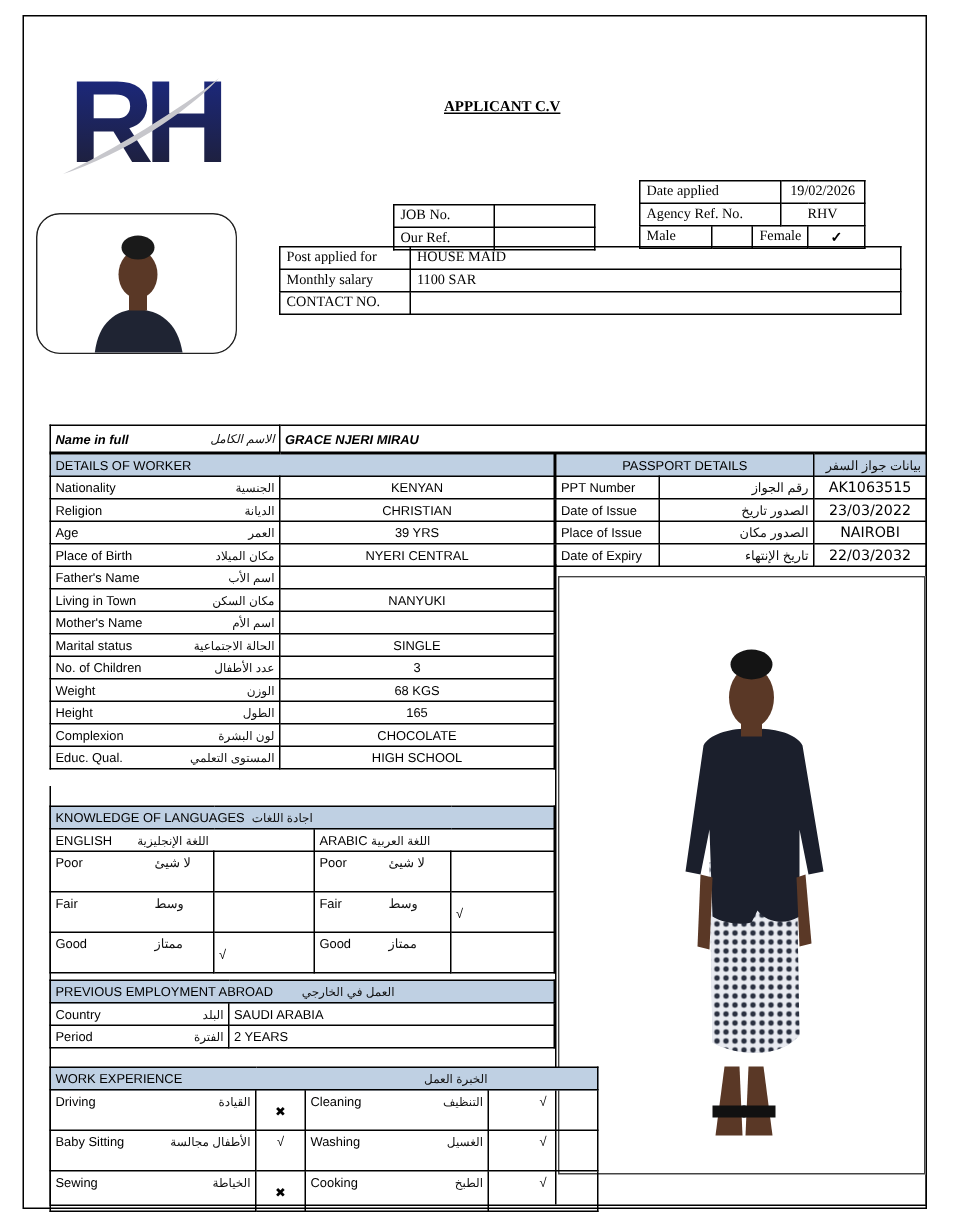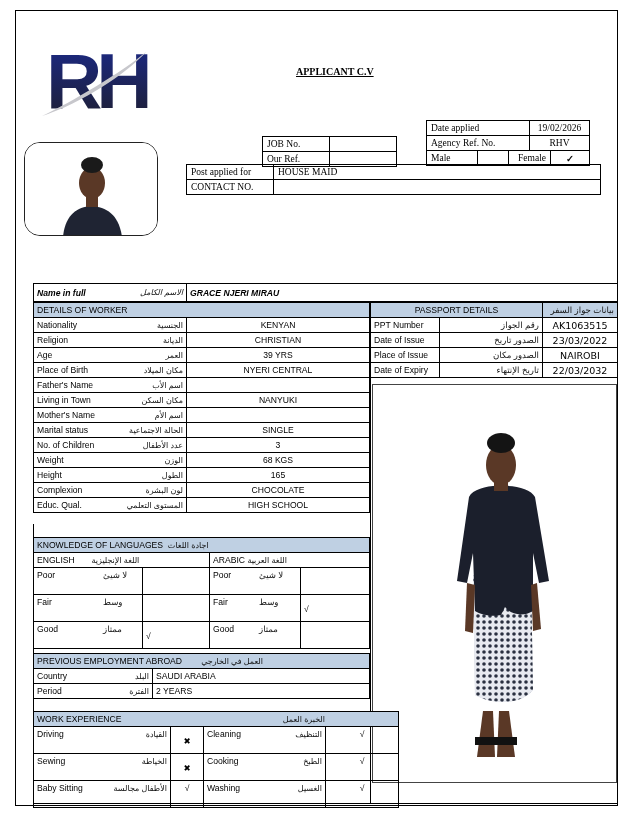--- a/index.html
+++ b/index.html
@@ -58,21 +58,21 @@
     <td style="width:58px;">JOB No.</td>
     <td></td>
   </tr>
   <tr>
     <td>Our Ref.</td>
     <td></td>
   </tr>
 </tbody>
   </table>
 
-<table class="abs t" style="left:426px;top:120px;width:164px;">
+<table class="abs t" style="left:426px;top:120px;width:151px;">
   <tbody>
       <tr>
     <td colspan="3">Date applied</td>
     <td colspan="2" class="c">19/02/2026</td>
   </tr>
   <tr>
     <td colspan="3">Agency Ref. No.</td>
     <td colspan="2" class="c">RHV</td>
   </tr>
   <tr>
@@ -82,20 +82,24 @@
     <td class="c" style="width:30px;font-weight:bold;">✓</td>
   </tr>
 </tbody>
   </table>
 
 <table class="abs t" style="left:186px;top:164px;width:415px;">
   <tbody>
       <tr>
     <td style="width:78px;">Post applied for</td>
     <td>HOUSE MAID</td>
+  </tr>
+  <tr>
+    <td>Monthly salary</td>
+    <td>1100 SAR</td>
   </tr>
   <tr>
     <td>CONTACT NO.</td>
     <td></td>
   </tr>
 </tbody>
   </table>
 
 <table class="abs main" style="left:33px;top:283px;width:585px;font-style:italic;">
   <tbody>
@@ -388,45 +392,45 @@
           <div class="lab">
             <span>Cleaning</span>
             <span class="ar">التنظيف</span>
           </div>
         </td>
     <td class="c">√</td>
   </tr>
   <tr class="work">
     <td>
           <div class="lab">
+            <span>Baby Sitting</span>
+            <span class="ar">الأطفال مجالسة</span>
+          </div>
+        </td>
+    <td class="c">√</td>
+    <td>
+          <div class="lab">
+            <span>Washing</span>
+            <span class="ar">الغسيل</span>
+          </div>
+        </td>
+    <td class="c">√</td>
+  </tr>
+  <tr class="work">
+    <td>
+          <div class="lab">
             <span>Sewing</span>
             <span class="ar">الخياطة</span>
           </div>
         </td>
     <td class="mark">✖</td>
     <td>
           <div class="lab">
             <span>Cooking</span>
             <span class="ar">الطبخ</span>
           </div>
         </td>
     <td class="c">√</td>
   </tr>
-  <tr class="work">
-    <td>
-          <div class="lab">
-            <span>Baby Sitting</span>
-            <span class="ar">الأطفال مجالسة</span>
-          </div>
-        </td>
-    <td class="c">√</td>
-    <td>
-          <div class="lab">
-            <span>Washing</span>
-            <span class="ar">الغسيل</span>
-          </div>
-        </td>
-    <td class="c">√</td>
-  </tr>
 </tbody>
   </table>
 
 <div class="abs bottom-line"></div>
 
 </body></html>

